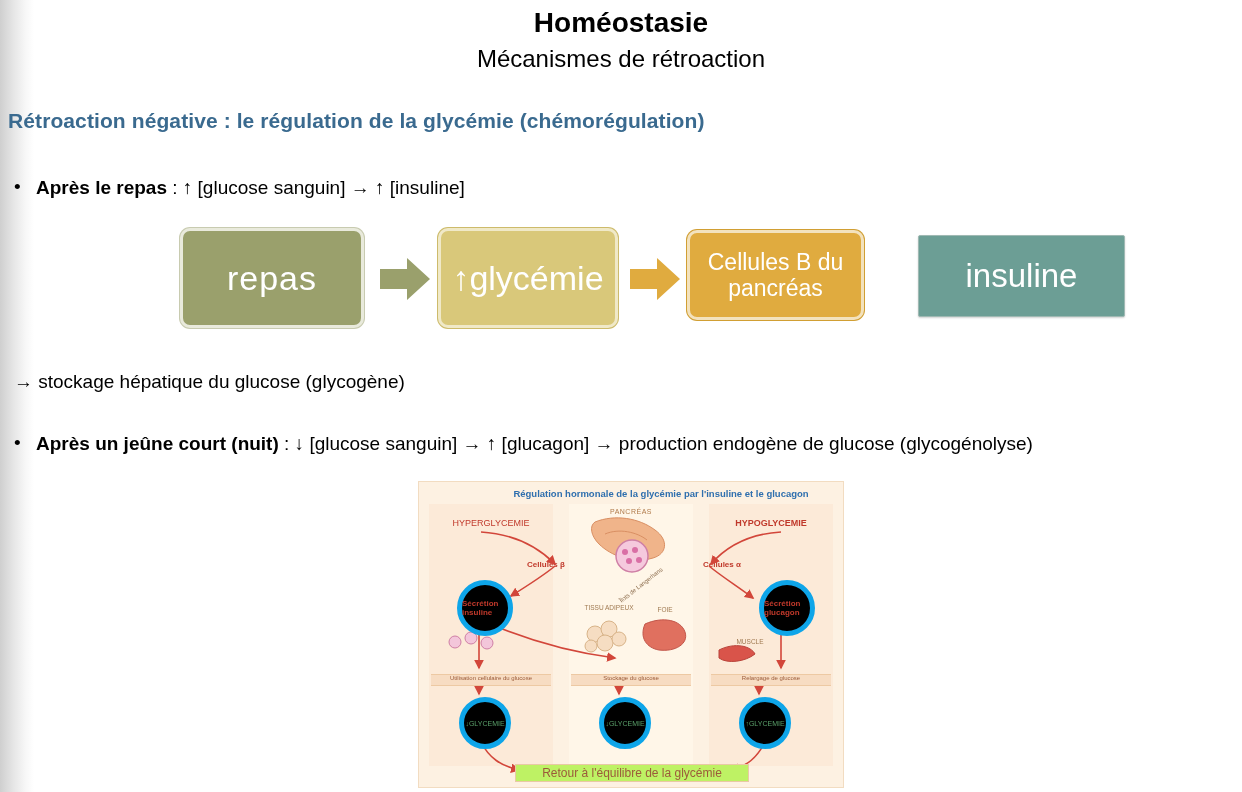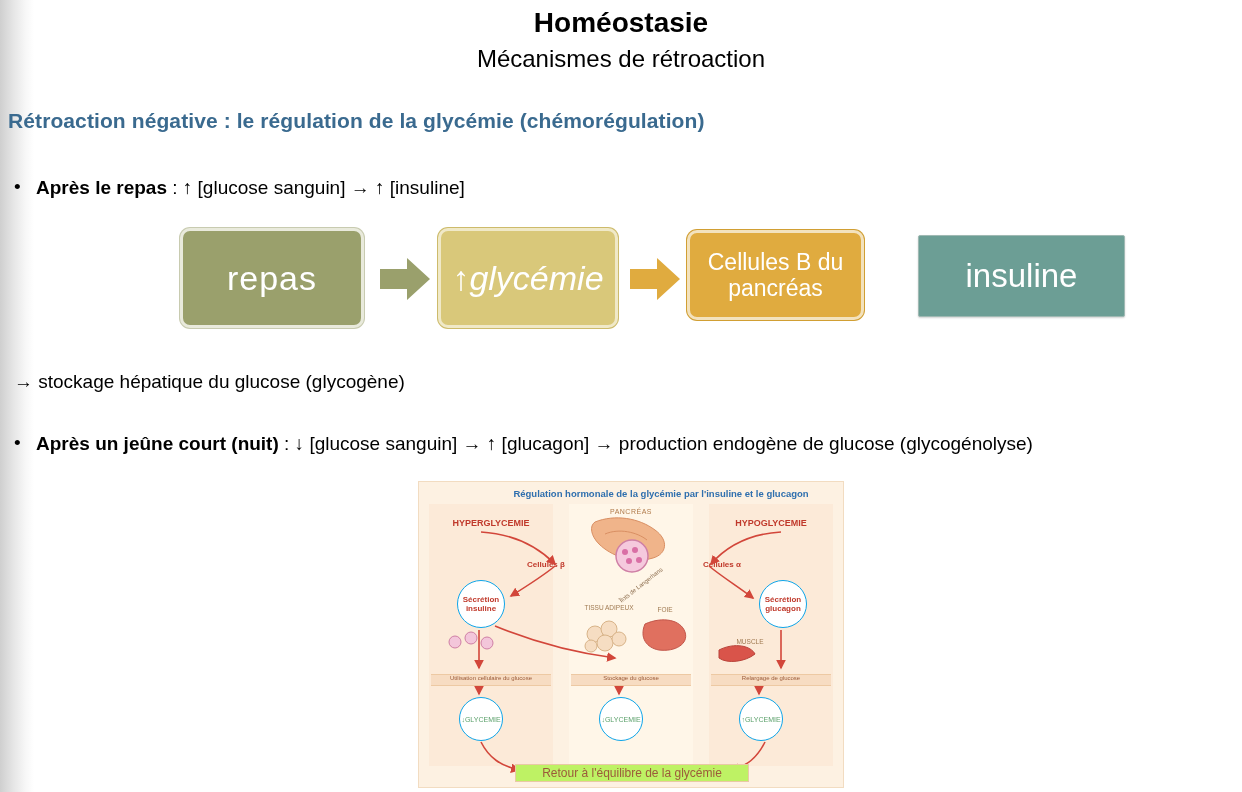--- a/index.html
+++ b/index.html
@@ -123,21 +123,20 @@
     border: 3px solid #e9eadc;
     box-shadow: 0 0 0 1px #c8cbb0;
     letter-spacing: 1px;
   }
   .pbox.glycemie {
     left: 258px; top: 0;
     width: 180px; height: 100px;
     background: #d9c87a;
     border: 3px solid #f0e9c8;
     box-shadow: 0 0 0 1px #cdbb6b;
-    font-style: italic;
   }
   .pbox.cellules {
     left: 507px; top: 2px;
     width: 177px; height: 90px;
     background: #e0ab3f;
     border: 3px solid #f3e2bd;
     box-shadow: 0 0 0 1px #d19f33;
     font-size: 23px;
     line-height: 26px;
   }
@@ -188,21 +187,21 @@
   .fig-col.left  { left: 10px;  width: 124px; }
   .fig-col.mid   { left: 150px; width: 124px; background: #fff6e9; opacity: 0.9; }
   .fig-col.right { left: 290px; width: 124px; }
 
   .fig-label {
     position: absolute;
     font-size: 8px;
     color: #b03a3a;
     text-align: center;
   }
-  .hyper { top: 36px; left: 12px; width: 120px; font-weight: bold; font-size: 9px; color: #c0392b; }
+  .hyper { top: 36px; left: 12px; width: 120px; font-weight: normal; font-size: 9px; color: #c0392b; }
   .hypo  { top: 36px; left: 292px; width: 120px; font-weight: bold; font-size: 9px; color: #c0392b; }
   .pancreas-lbl { top: 26px; left: 150px; width: 124px; font-size: 7px; color: #b07a4a; letter-spacing: 0.5px; }
   .cells-beta { top: 78px; left: 96px; width: 62px; font-size: 8px; color: #c0392b; font-weight: bold; }
   .cells-alpha { top: 78px; left: 272px; width: 62px; font-size: 8px; color: #c0392b; font-weight: bold; }
   .ilots { top: 100px; left: 182px; width: 80px; font-size: 6px; color: #8a6a4a; transform: rotate(-38deg); }
   .tissu { top: 122px; left: 160px; width: 60px; font-size: 6.5px; color: #a07a52; line-height: 8px; }
   .foie  { top: 124px; left: 226px; width: 40px; font-size: 6.5px; color: #a07a52; }
   .muscle { top: 156px; left: 296px; width: 70px; font-size: 6.5px; color: #a07a52; }
 
   .strip {
@@ -222,26 +221,25 @@
     text-align: center;
     line-height: 7px;
   }
   .strip-lbl.l { left: 12px; width: 120px; top: 193px; }
   .strip-lbl.m { left: 152px; width: 120px; top: 193px; }
   .strip-lbl.r { left: 292px; width: 120px; top: 193px; }
 
   .circle {
     position: absolute;
     border-radius: 50%;
-    background: #ffffff;
-    border: 1px solid #0ea5e9;
+    background: #000000;
+    border: 5px solid #0ea5e9;
     display: flex;
     align-items: center;
     justify-content: center;
-    text-align: center;
     font-size: 8px;
     font-weight: bold;
     color: #c0392b;
     line-height: 9px;
   }
   .c-insuline { left: 38px; top: 98px; width: 46px; height: 46px; }
   .c-glucagon { left: 340px; top: 98px; width: 46px; height: 46px; }
   .c-gly-l { left: 40px;  top: 215px; width: 42px; height: 42px; font-size: 7px; color: #5aa06a; font-weight: normal; }
   .c-gly-m { left: 180px; top: 215px; width: 42px; height: 42px; font-size: 7px; color: #5aa06a; font-weight: normal; }
   .c-gly-r { left: 320px; top: 215px; width: 42px; height: 42px; font-size: 7px; color: #5aa06a; font-weight: normal; }

